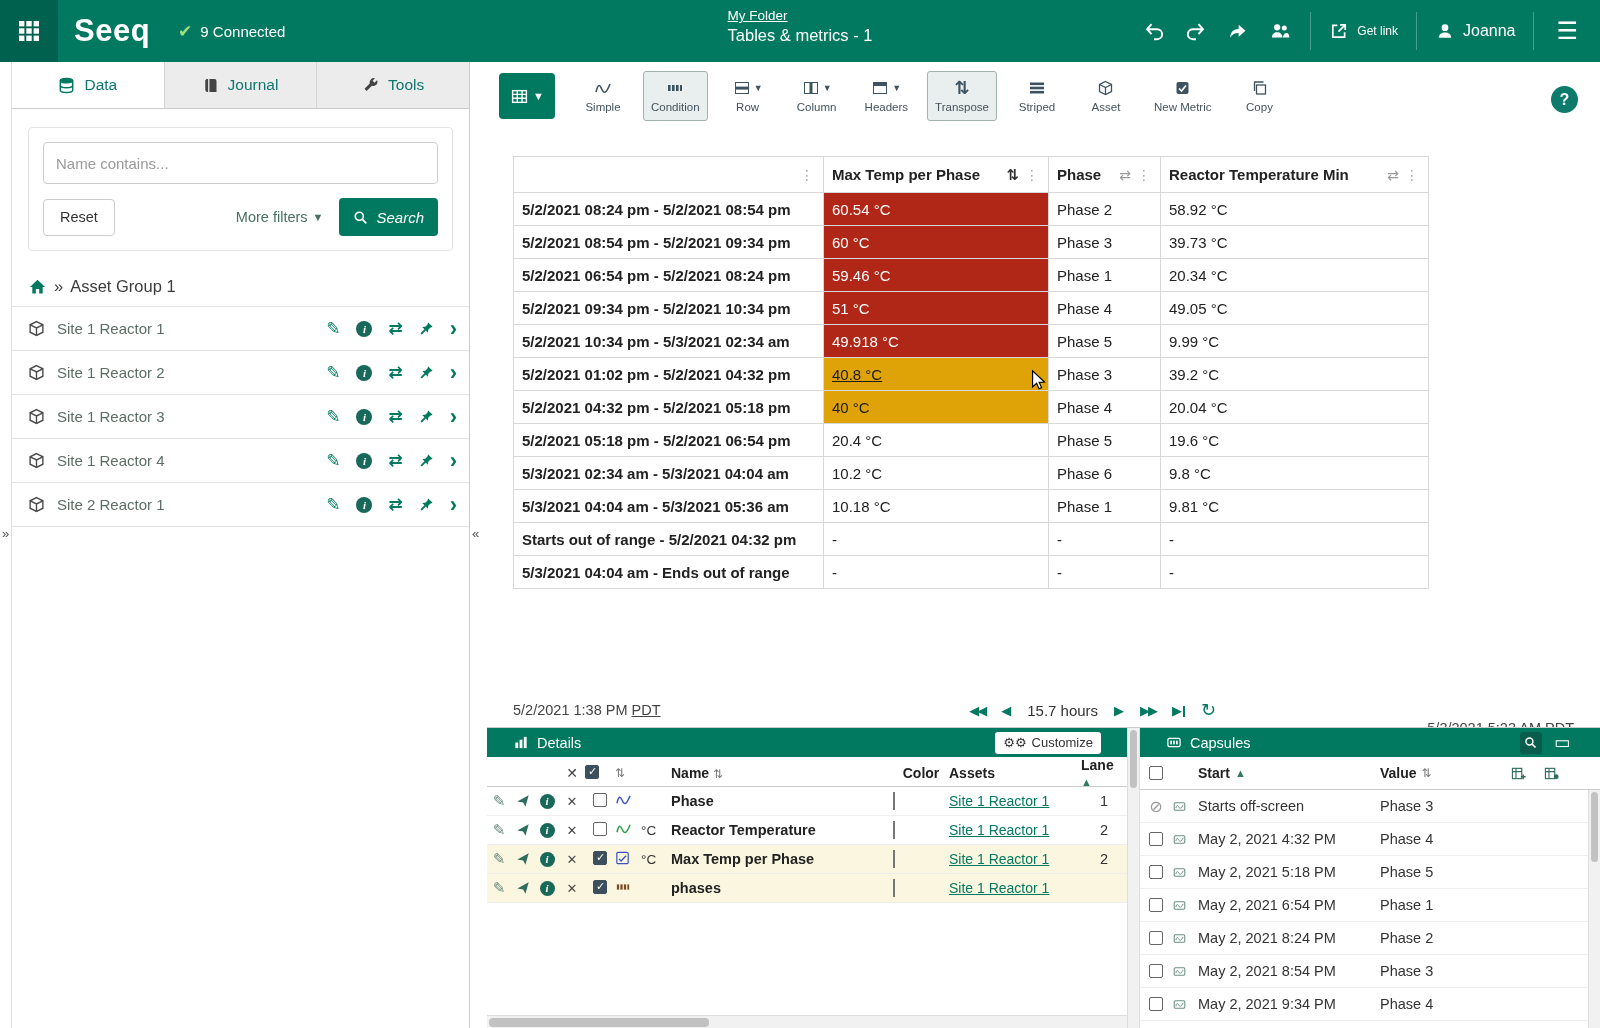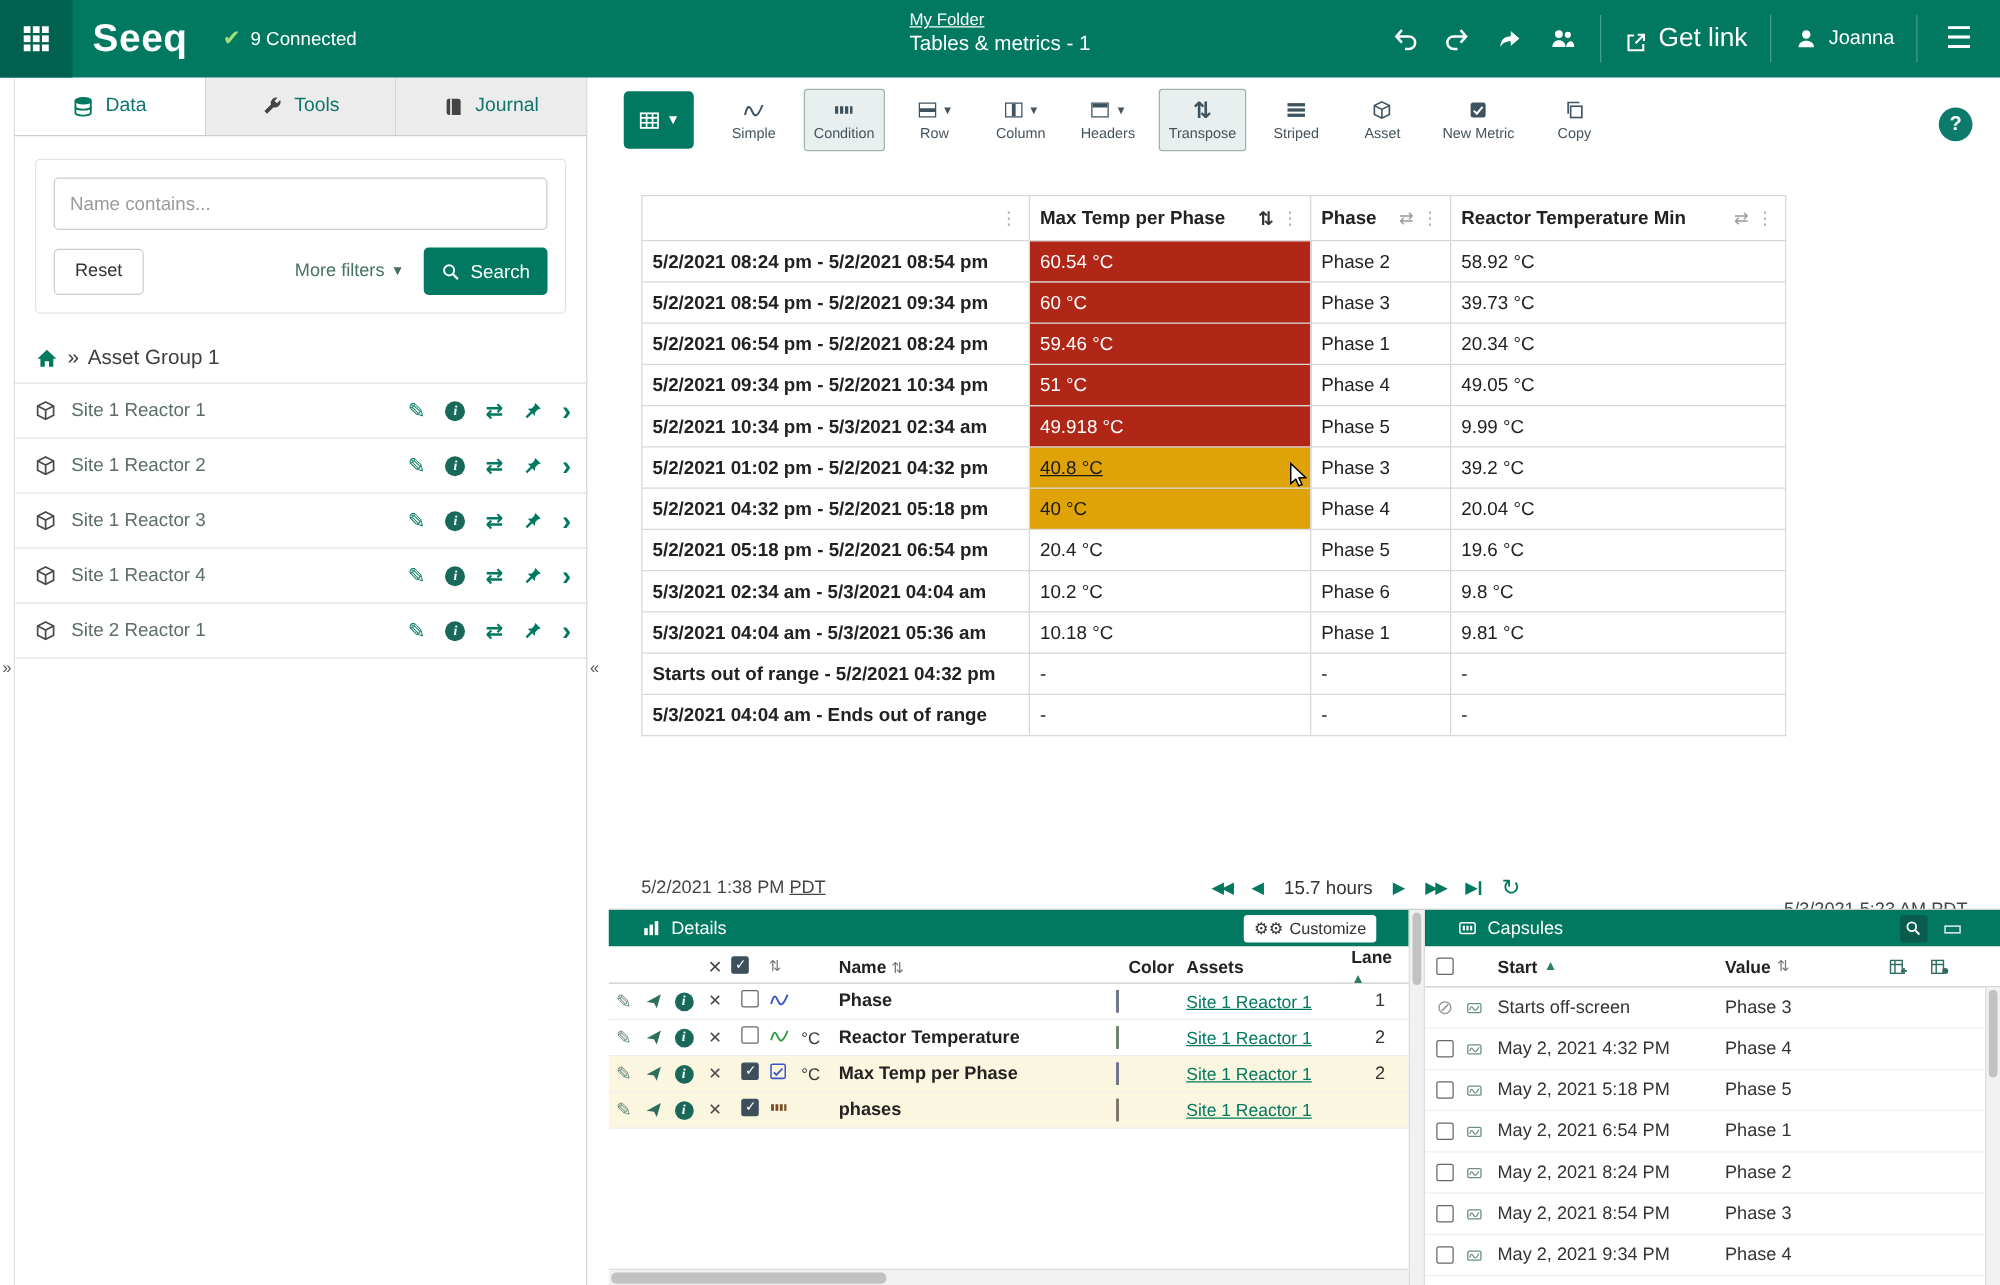--- a/index.html
+++ b/index.html
@@ -19,21 +19,21 @@
   .app-btn{width:58px;height:62px;background:var(--brand-dark);display:flex;align-items:center;justify-content:center;cursor:pointer;}
   .logo{font-size:31px;font-weight:700;letter-spacing:.5px;margin:0 28px 0 16px;}
   .connected{display:flex;align-items:center;gap:8px;font-size:15px;cursor:pointer;}
   .check-ic{color:#9fe07a;font-size:17px;font-weight:700;}
   .tb-center{position:absolute;left:50%;transform:translateX(-50%);top:8px;text-align:left;}
   .crumb{display:block;color:#fff;text-decoration:underline;font-size:13.5px;margin-bottom:3px;cursor:pointer;}
   .tb-title{font-size:16.5px;}
   .tb-right{margin-left:auto;display:flex;align-items:center;gap:6px;padding-right:12px;}
   .icon-btn{width:36px;height:38px;display:flex;align-items:center;justify-content:center;cursor:pointer;border-radius:3px;}
   .tb-sep{width:1px;height:38px;background:rgba(255,255,255,.28);margin:0 6px;}
-  .getlink{display:flex;align-items:flex-end;gap:8px;font-size:21px;cursor:pointer;padding:0 6px;}
+  .getlink{display:flex;align-items:center;gap:8px;font-size:12px;cursor:pointer;padding:0 6px;}
   .userbox{display:flex;align-items:center;gap:8px;font-size:16px;cursor:pointer;padding:0 6px;}
   .burger{font-size:24px;line-height:1;cursor:pointer;padding:0 10px;}
 
   
   .edge{position:absolute;top:62px;bottom:0;background:#fff;color:#555;font-size:13px;}
   .edge-left{left:0;width:12px;border-right:1px solid #e0e0e0;}
   .edge-right{left:470px;width:17px;}
   .edge span{position:absolute;top:464px;left:2px;cursor:pointer;}
 
   
@@ -42,21 +42,21 @@
   .tab{flex:1;display:flex;align-items:center;justify-content:center;gap:9px;font-size:15.5px;color:#0f766e;background:#ececec;border-right:1px solid #d5d5d5;cursor:pointer;}
   .tab:last-child{border-right:none;}
   .tab.active{background:#fff;}
   .search-panel{margin:18px 16px 14px;padding:14px;border:1px solid #e3e3e3;border-radius:4px;}
   .search-input{width:100%;height:42px;border:1px solid #ccc;border-radius:4px;padding:0 12px;font-size:15px;color:#333;outline:none;}
   .search-input::placeholder{color:#9a9a9a;}
   .search-row{display:flex;align-items:center;margin-top:14px;}
   .reset-btn{height:37px;padding:0 16px;border:1px solid #ccc;border-radius:4px;background:#fff;font-size:14.5px;color:#333;cursor:pointer;font-family:inherit;}
   .more-filters{margin-left:auto;margin-right:16px;color:#477064;font-size:14.5px;cursor:pointer;display:flex;align-items:center;gap:5px;}
   .caret{font-size:11px;}
-  .search-btn{height:38px;padding:0 14px;background:var(--brand);color:#fff;border:none;border-radius:4px;font-size:15px;display:flex;align-items:center;gap:8px;cursor:pointer;font-family:inherit;}
+  .search-btn{height:38px;padding:0 14px;background:var(--brand);color:#fff;border:none;border-radius:4px;font-size:15px;display:flex;align-items:center;gap:8px;cursor:pointer;font-family:inherit;font-style:italic;}
   .asset-group{display:flex;align-items:center;gap:7px;padding:12px 16px 10px;font-size:16.5px;color:#3d3d3d;}
   .asset-list{border-top:1px solid #e3e3e3;}
   .asset-row{display:flex;align-items:center;height:44px;padding:0 12px 0 16px;border-bottom:1px solid #e3e3e3;cursor:pointer;}
   .asset-name{margin-left:12px;font-size:15px;color:#5d6e65;}
   .row-icons{margin-left:auto;display:flex;align-items:center;gap:16px;color:var(--brand);}
   .ic{cursor:pointer;display:inline-flex;align-items:center;justify-content:center;}
   .ic.pencil{font-size:17px;}
   .ic.info-c{width:16px;height:16px;border-radius:50%;background:#19695a;color:#fff;font-size:11px;font-style:italic;font-family:"Liberation Serif",serif;font-weight:700;}
   .ic.swap{font-size:17px;font-weight:700;}
   .ic.chev{font-size:22px;font-weight:700;line-height:1;}
@@ -236,31 +236,31 @@
       <svg width="17" height="17" viewBox="0 0 16 16">
           <g stroke="#007960" fill="none" stroke-width="1.4">
             <ellipse cx="8" cy="3.4" rx="5.8" ry="2.1" fill="#007960"></ellipse>
             <path d="M2.2 3.4v9.1c0 1.2 2.6 2.1 5.8 2.1s5.8-.9 5.8-2.1V3.4"></path>
             <path d="M2.2 8c0 1.2 2.6 2.1 5.8 2.1S13.8 9.2 13.8 8"></path>
           </g>
         </svg>
       <span>Data</span>
     </div>
     <div class="tab">
-      <svg width="17" height="17" viewBox="0 0 16 16">
-          <path d="M14.6 4.2a4 4 0 0 1-5.3 4L4.4 13.1l-2-2 4.9-4.9a4 4 0 0 1 4.9-5l-2.2 2.3 1.8 1.8 2.3-2.2c.3.3.5.7.5 1.1z" fill="#444"></path>
-        </svg>
-      <span>Tools</span>
-    </div>
-    <div class="tab">
       <svg width="16" height="17" viewBox="0 0 16 16">
           <path d="M3.5 1.5h8a2 2 0 0 1 2 2v11h-9a2.2 2.2 0 0 1-2.2-2.2V2.7z" fill="#444"></path>
           <path d="M5.8 1.5v13" stroke="#fff" stroke-width="1.2"></path>
         </svg>
       <span>Journal</span>
+    </div>
+    <div class="tab">
+      <svg width="17" height="17" viewBox="0 0 16 16">
+          <path d="M14.6 4.2a4 4 0 0 1-5.3 4L4.4 13.1l-2-2 4.9-4.9a4 4 0 0 1 4.9-5l-2.2 2.3 1.8 1.8 2.3-2.2c.3.3.5.7.5 1.1z" fill="#444"></path>
+        </svg>
+      <span>Tools</span>
     </div>
   </div>
 
   <div class="search-panel">
     <input class="search-input" type="text" placeholder="Name contains..." style="">
     <div class="search-row">
       <button class="reset-btn">Reset</button>
       <span class="more-filters">
         <span>More filters</span>
         <span class="caret">▼</span>

